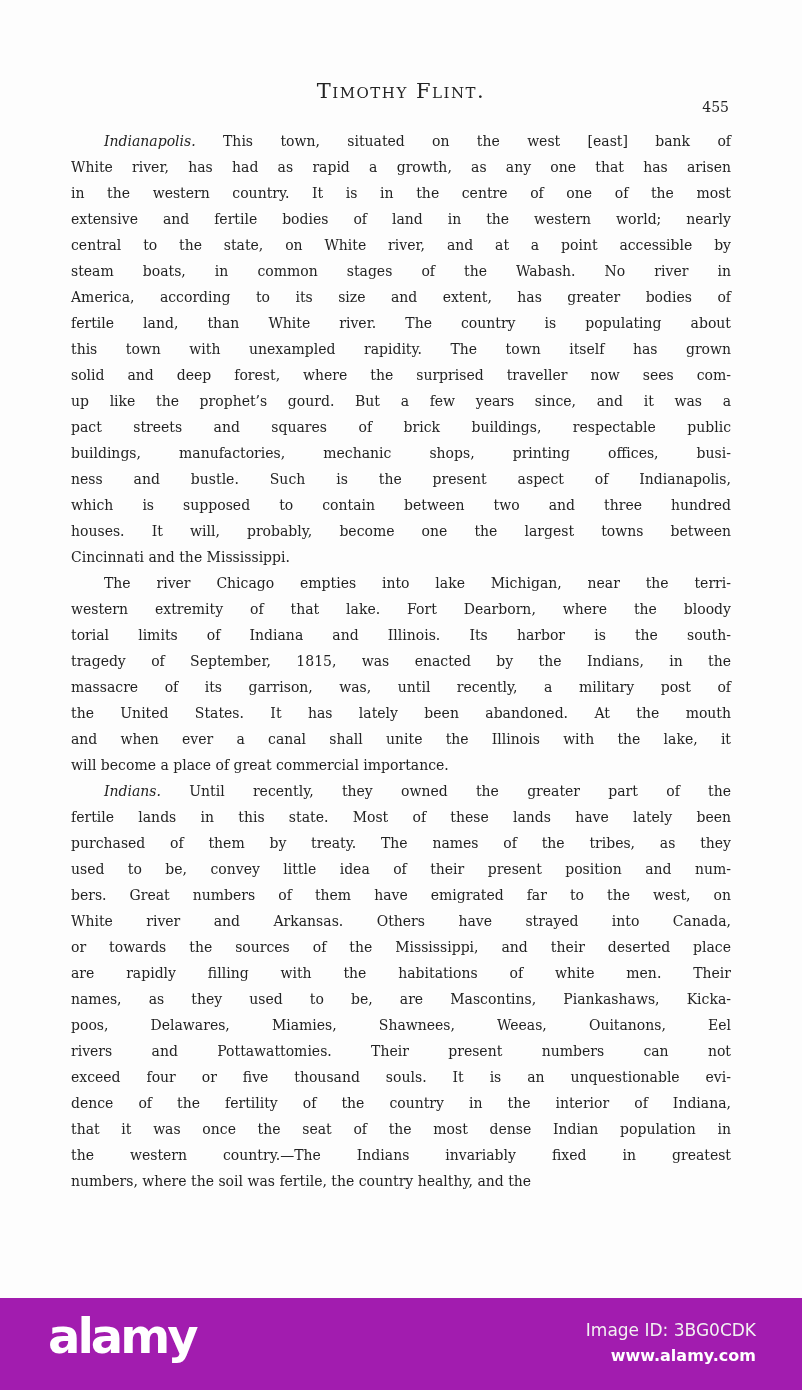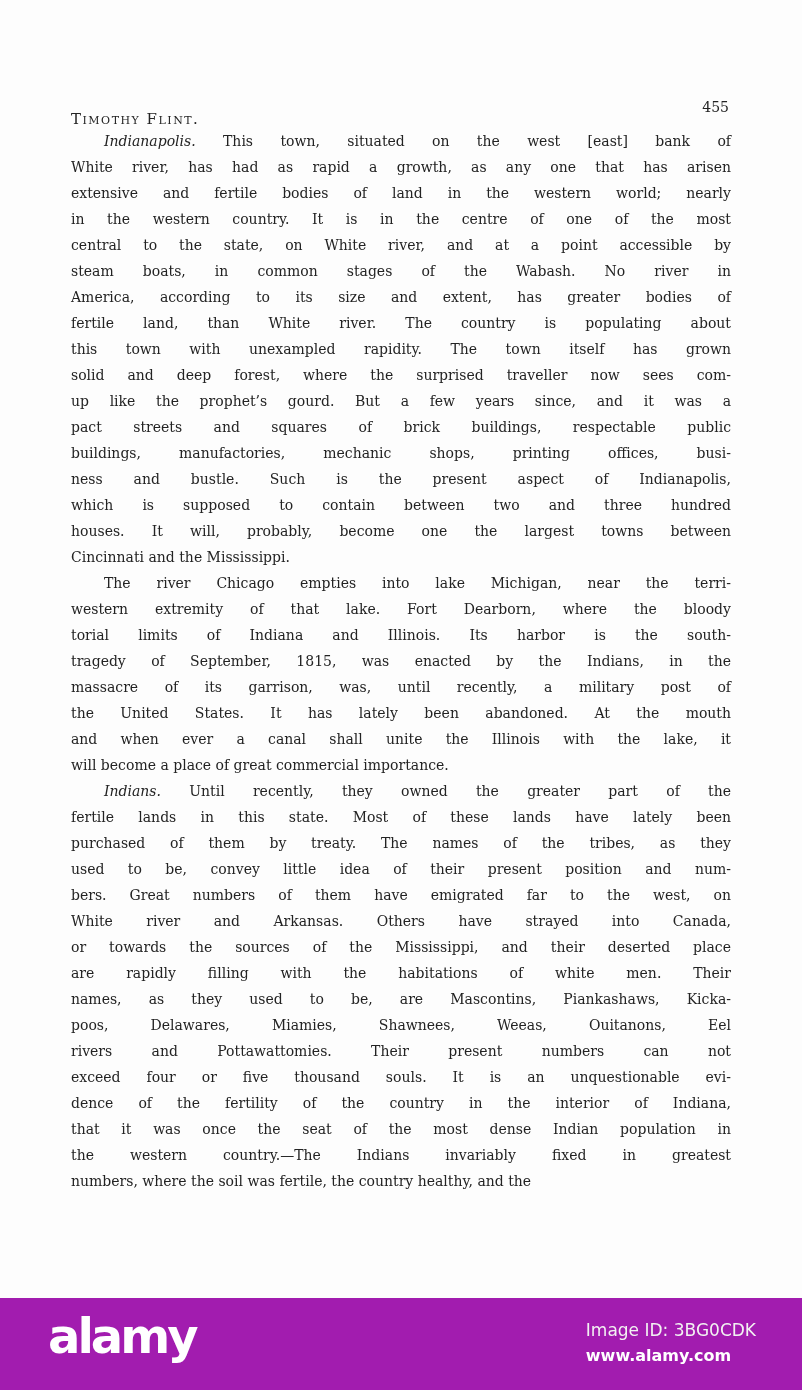--- a/index.html
+++ b/index.html
@@ -14,26 +14,25 @@
   }
   .page-header {
     position: absolute;
     top: 78px;
     left: 71px;
     width: 660px;
     height: 26px;
   }
   .running-title {
     display: block;
-    text-align: left;
+    text-align: center;
     font-variant: small-caps;
-    font-size: 15px;
+    font-size: 21px;
     letter-spacing: 1.5px;
     line-height: 26px;
-    margin-top: 28px;
   }
   .page-number {
     position: absolute;
     right: 2px;
     top: 16px;
     font-size: 14px;
     line-height: 26px;
   }
   .page-body {
     position: absolute;
@@ -68,20 +67,21 @@
     font-weight: 700;
     font-size: 48px;
     line-height: 48px;
     letter-spacing: -3px;
     color: #ffffff;
   }
   .wm-right {
     position: absolute;
     right: 46px;
     top: 22px;
+    text-align: right;
     font-family: "DejaVu Sans", sans-serif;
   }
   .image-id-text {
     font-size: 17px;
     font-weight: 400;
     line-height: 20px;
     color: #f2f2f2;
   }
   .alamy-url-text {
     font-size: 16px;
@@ -98,22 +98,22 @@
 
   <div class="page-header">
     <span class="running-title">Timothy Flint.</span>
     <span class="page-number">455</span>
   </div>
 
   <div class="page-body" id="page-body">
       <div class="paragraph">
         <div class="text-line first"><span class="lead-italic">Indianapolis.</span>  <span>This town, situated on the west [east] bank of</span></div>
         <div class="text-line">White river, has had as rapid a growth, as any one that has arisen</div>
+        <div class="text-line">in the western country.  It is in the centre of one of the most</div>
         <div class="text-line">extensive and fertile bodies of land in the western world; nearly</div>
-        <div class="text-line">in the western country.  It is in the centre of one of the most</div>
         <div class="text-line">central to the state, on White river, and at a point accessible by</div>
         <div class="text-line">steam boats, in common stages of the Wabash.  No river in</div>
         <div class="text-line">America, according to its size and extent, has greater bodies of</div>
         <div class="text-line">fertile land, than White river.  The country is populating about</div>
         <div class="text-line">this town with unexampled rapidity.  The town itself has grown</div>
         <div class="text-line">solid and deep forest, where the surprised traveller now sees com-</div>
         <div class="text-line">up like the prophet’s gourd.  But a few years since, and it was a</div>
         <div class="text-line">pact streets and squares of brick buildings, respectable public</div>
         <div class="text-line">buildings, manufactories, mechanic shops, printing offices, busi-</div>
         <div class="text-line">ness and bustle.  Such is the present aspect of Indianapolis,</div>

